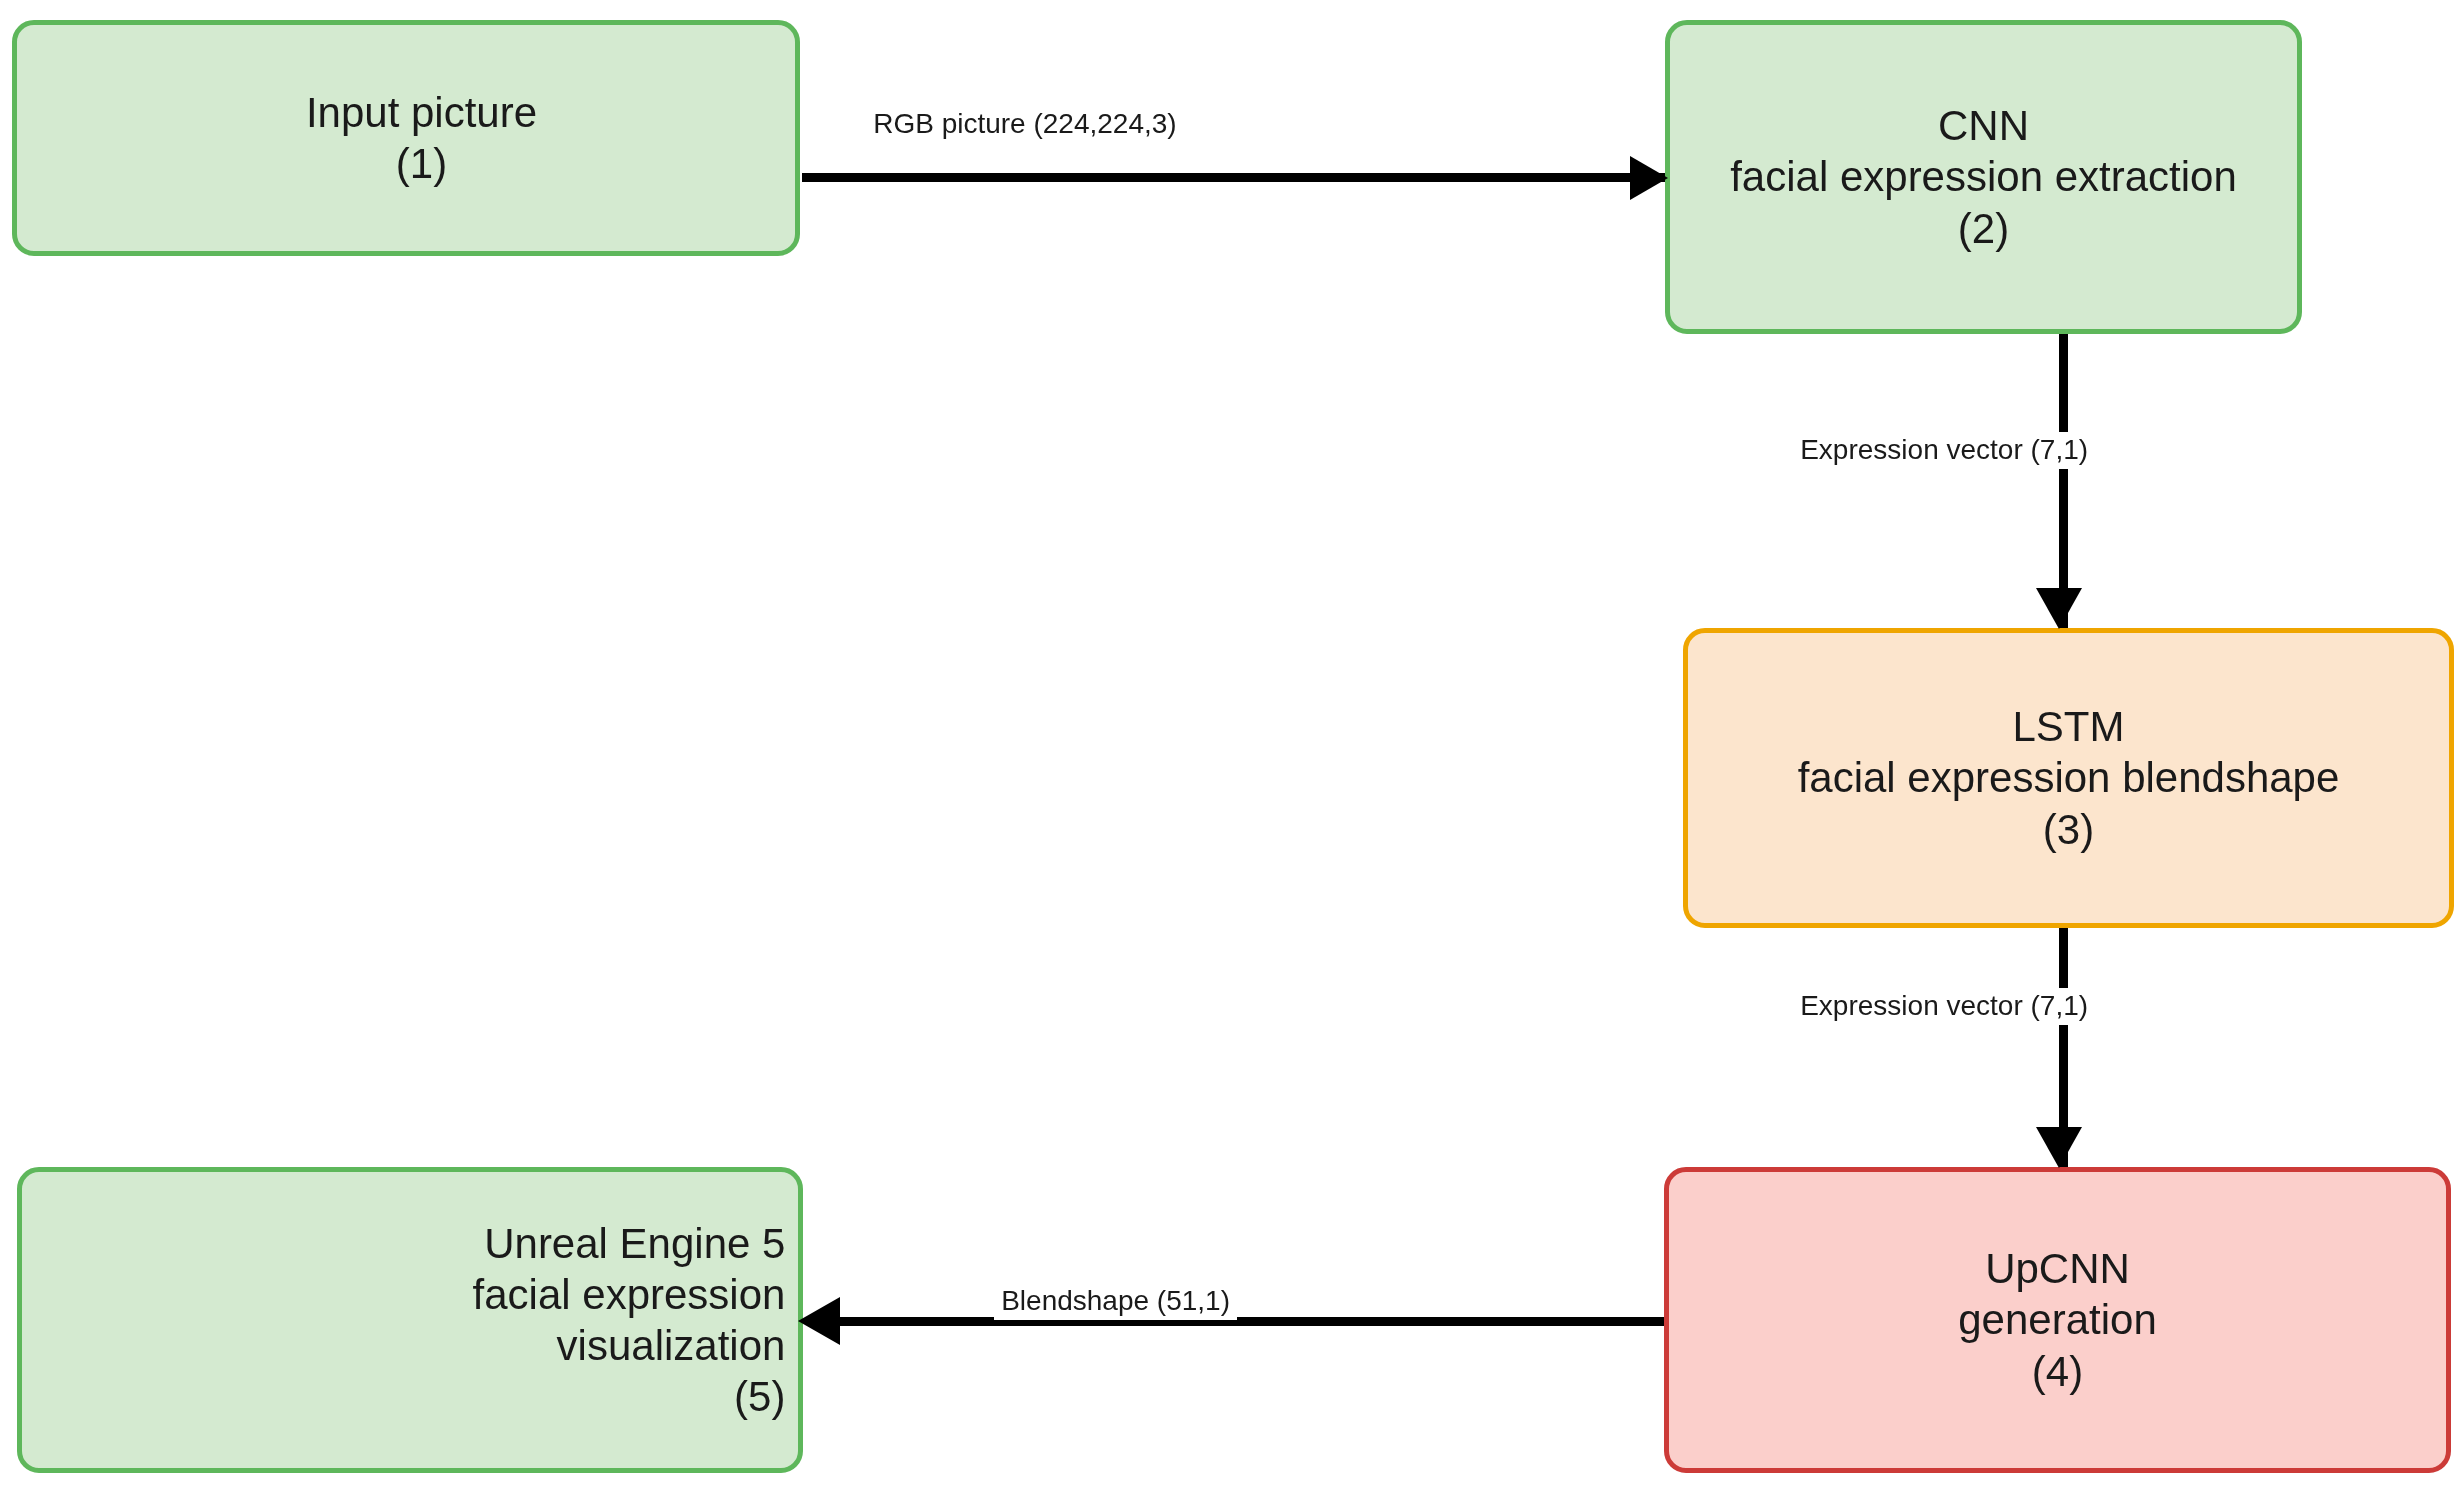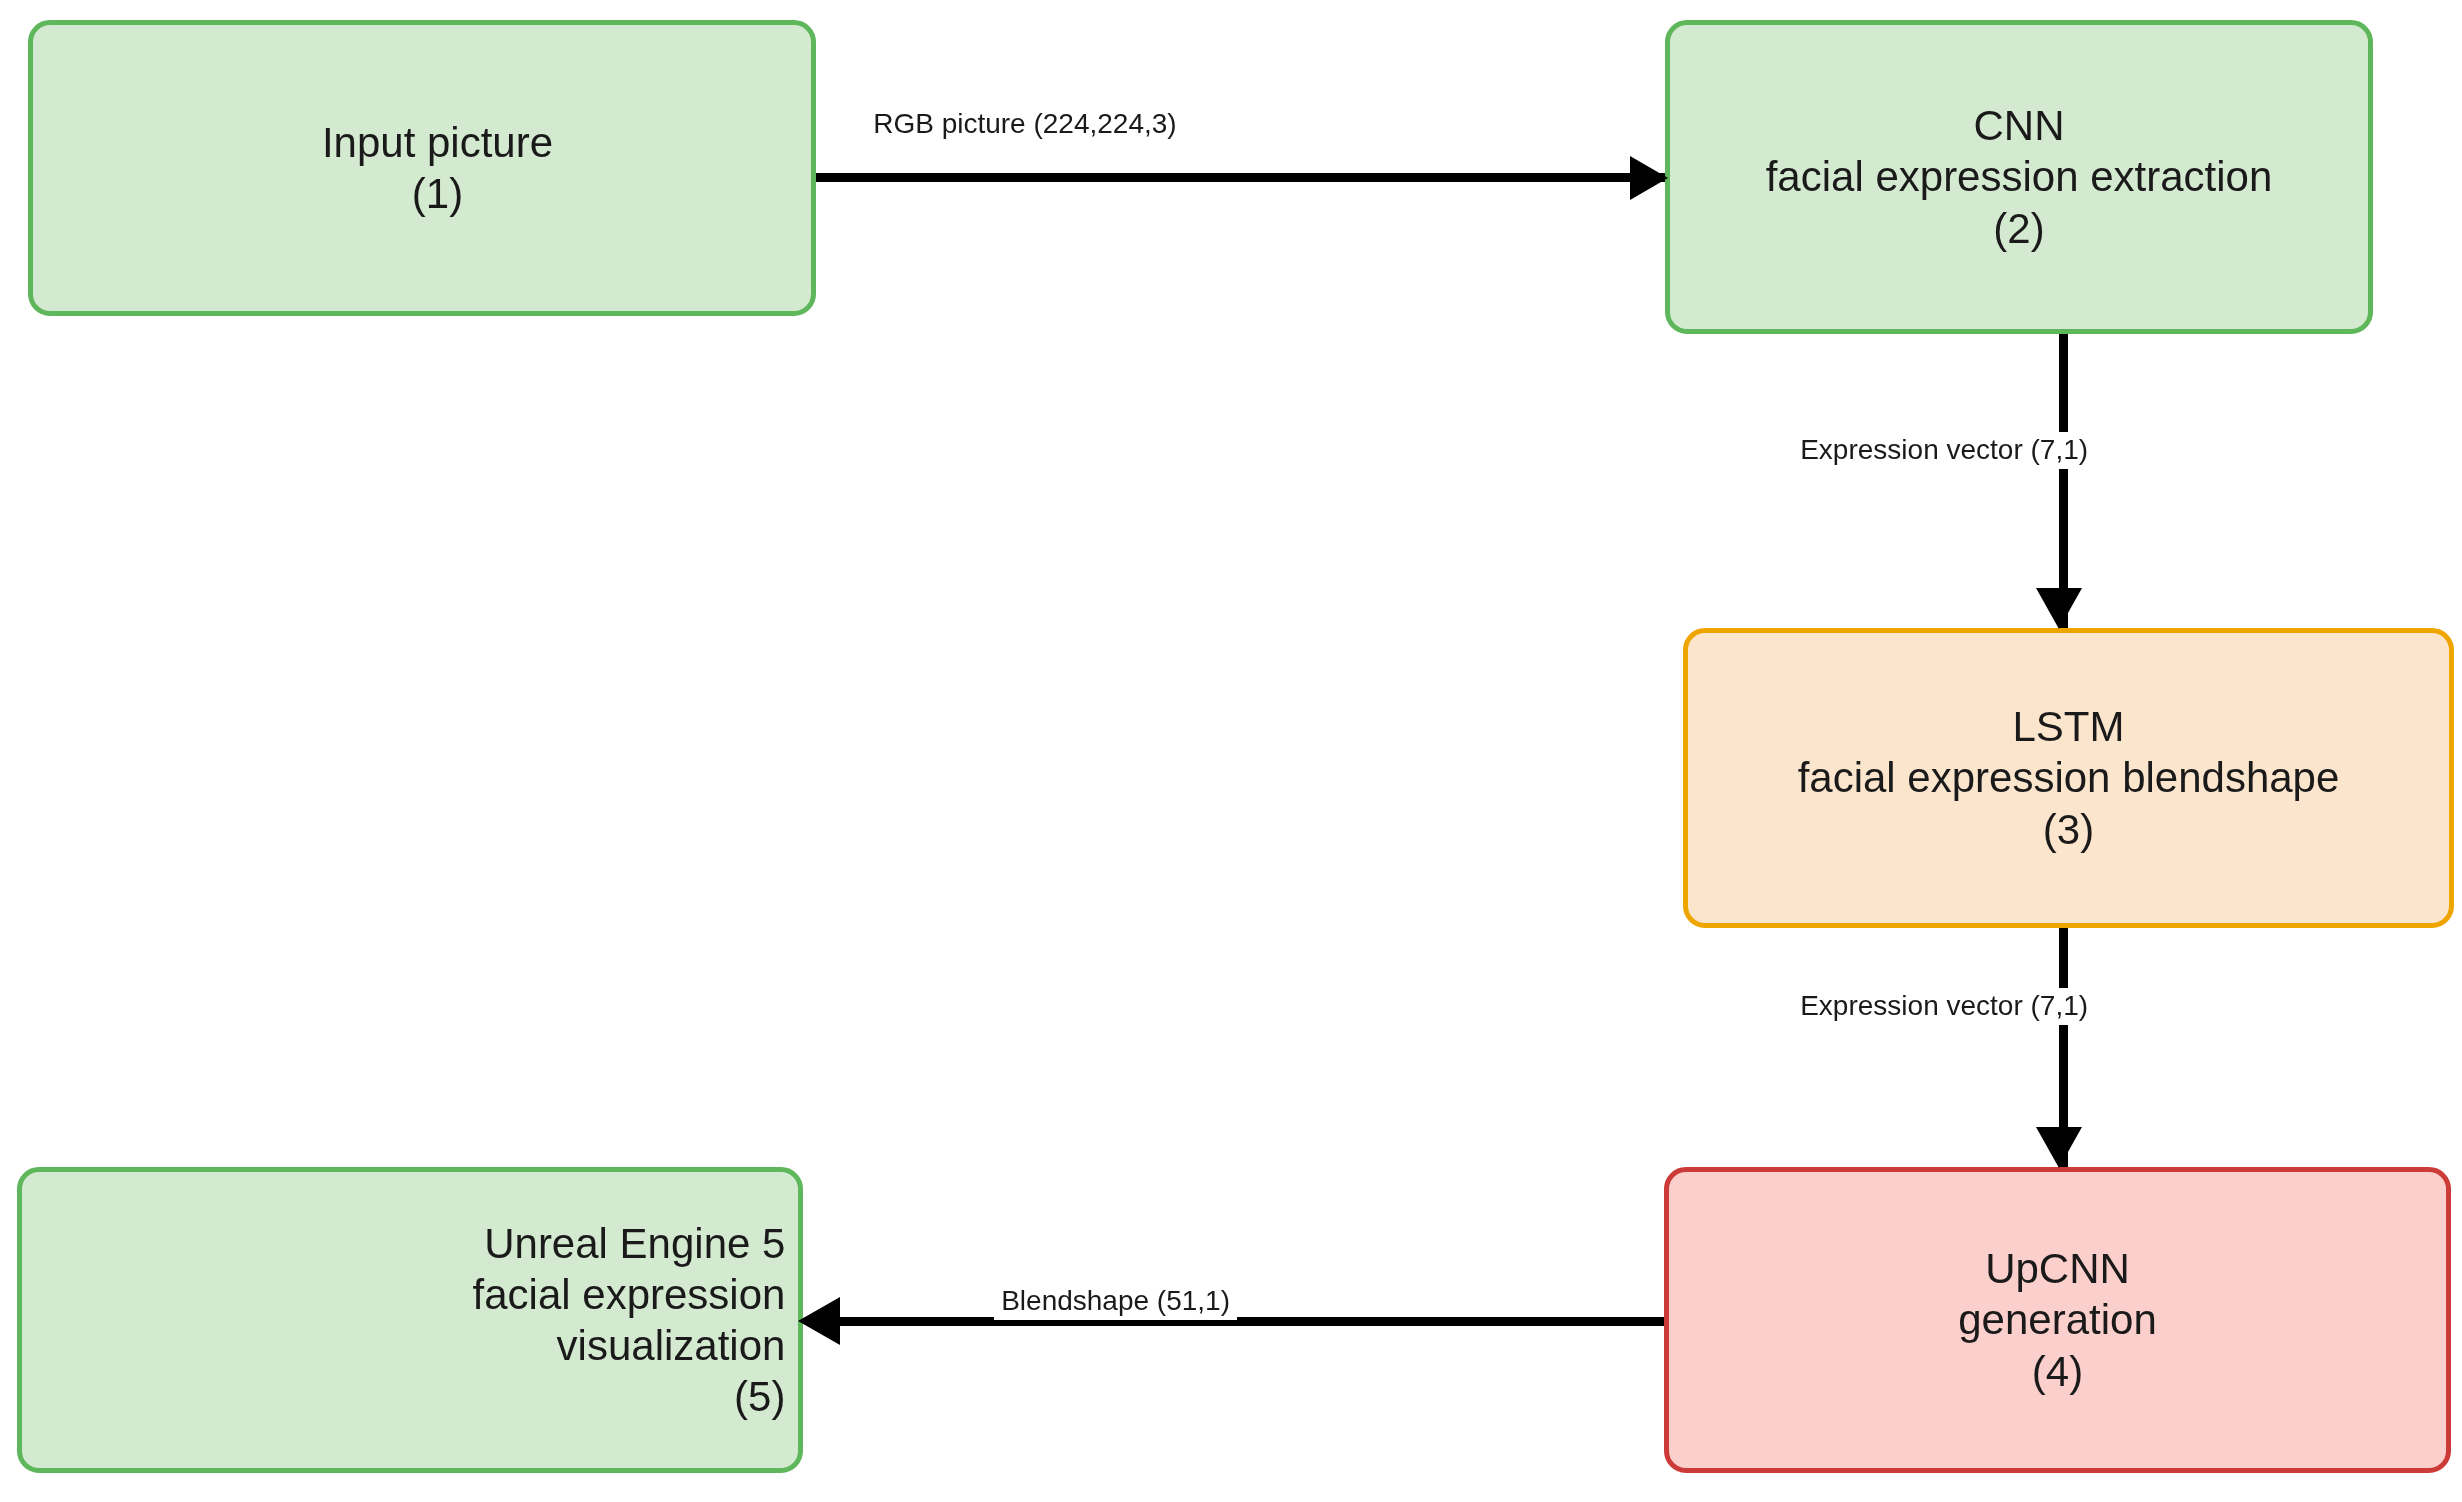--- a/index.html
+++ b/index.html
@@ -41,22 +41,22 @@
   .node-orange {
     background: #fce5cd;
     border: 5px solid #efa500;
   }
   .node-red {
     background: #fbcfcb;
     border: 5px solid #cc3b38;
   }
 
   
-  #node-1 { left: 28px;   top: 20px;   width: 788px; height: 296px; padding-left: 44px; }
-  #node-2 { left: 1665px; top: 20px;   width: 708px; height: 314px; }
+  #node-1 { left: 12px;   top: 20px;   width: 788px; height: 236px; padding-left: 44px; }
+  #node-2 { left: 1665px; top: 20px;   width: 637px; height: 314px; }
   #node-3 { left: 1683px; top: 628px;  width: 771px; height: 300px; justify-content: center; }
   #node-4 { left: 1664px; top: 1167px; width: 787px; height: 306px; }
   #node-5 { left: 17.4px;   top: 1167px; width: 786px; height: 306px; align-items: flex-end; }
 
   
   .edge-line {
     position: absolute;
     background: #000000;
     z-index: 1;
   }

